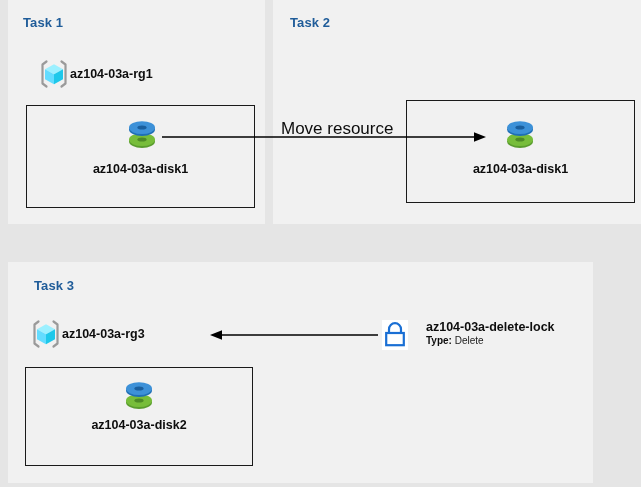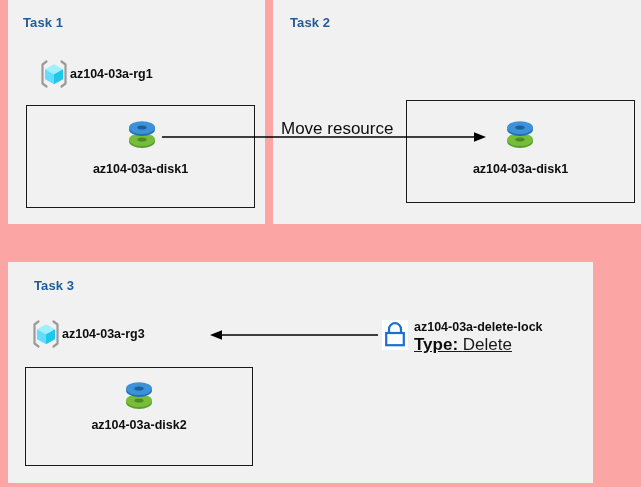--- a/index.html
+++ b/index.html
@@ -11,21 +11,21 @@
     width: 641px;
     height: 487px;
     position: relative;
     overflow: hidden;
     font-family: "Liberation Sans", sans-serif;
   }
   #stage {
     position: absolute;
     left: 0; top: 0;
     width: 641px; height: 487px;
-    background: #fca5a5;
+    background: #e5e5e5;
   }
   .panel {
     position: absolute;
     background: #f1f1f1;
   }
   .task-label {
     position: absolute;
     font-family: "Liberation Sans", sans-serif;
     font-weight: bold;
     font-size: 13px;
@@ -65,37 +65,36 @@
     font-family: "Liberation Sans", sans-serif;
     font-weight: normal;
     font-size: 17px;
     color: #0d0d0d;
     white-space: nowrap;
   }
   .lock-row {
     position: absolute;
     display: flex;
     align-items: flex-start;
-    gap: 6px;
+    gap: 18px;
     white-space: nowrap;
   }
   .lock-text { display: flex; flex-direction: column; line-height: 1.2; }
   .lock-title {
     font-family: "Liberation Sans", sans-serif;
     font-weight: bold;
     font-size: 12.5px;
     color: #0d0d0d;
     white-space: nowrap;
   }
   .lock-type {
     font-family: "Liberation Sans", sans-serif;
-    font-size: 17px;
+    font-size: 10px;
     color: #1a1a1a;
     white-space: nowrap;
-    text-decoration: underline;
   }
   .lock-type b { font-weight: bold; color: #0d0d0d; }
 </style>
 </head>
 <body>
 
 <div id="stage">
 
   
   <div class="panel" style="left:8px; top:0px; width:257px; height:224px;"></div>

